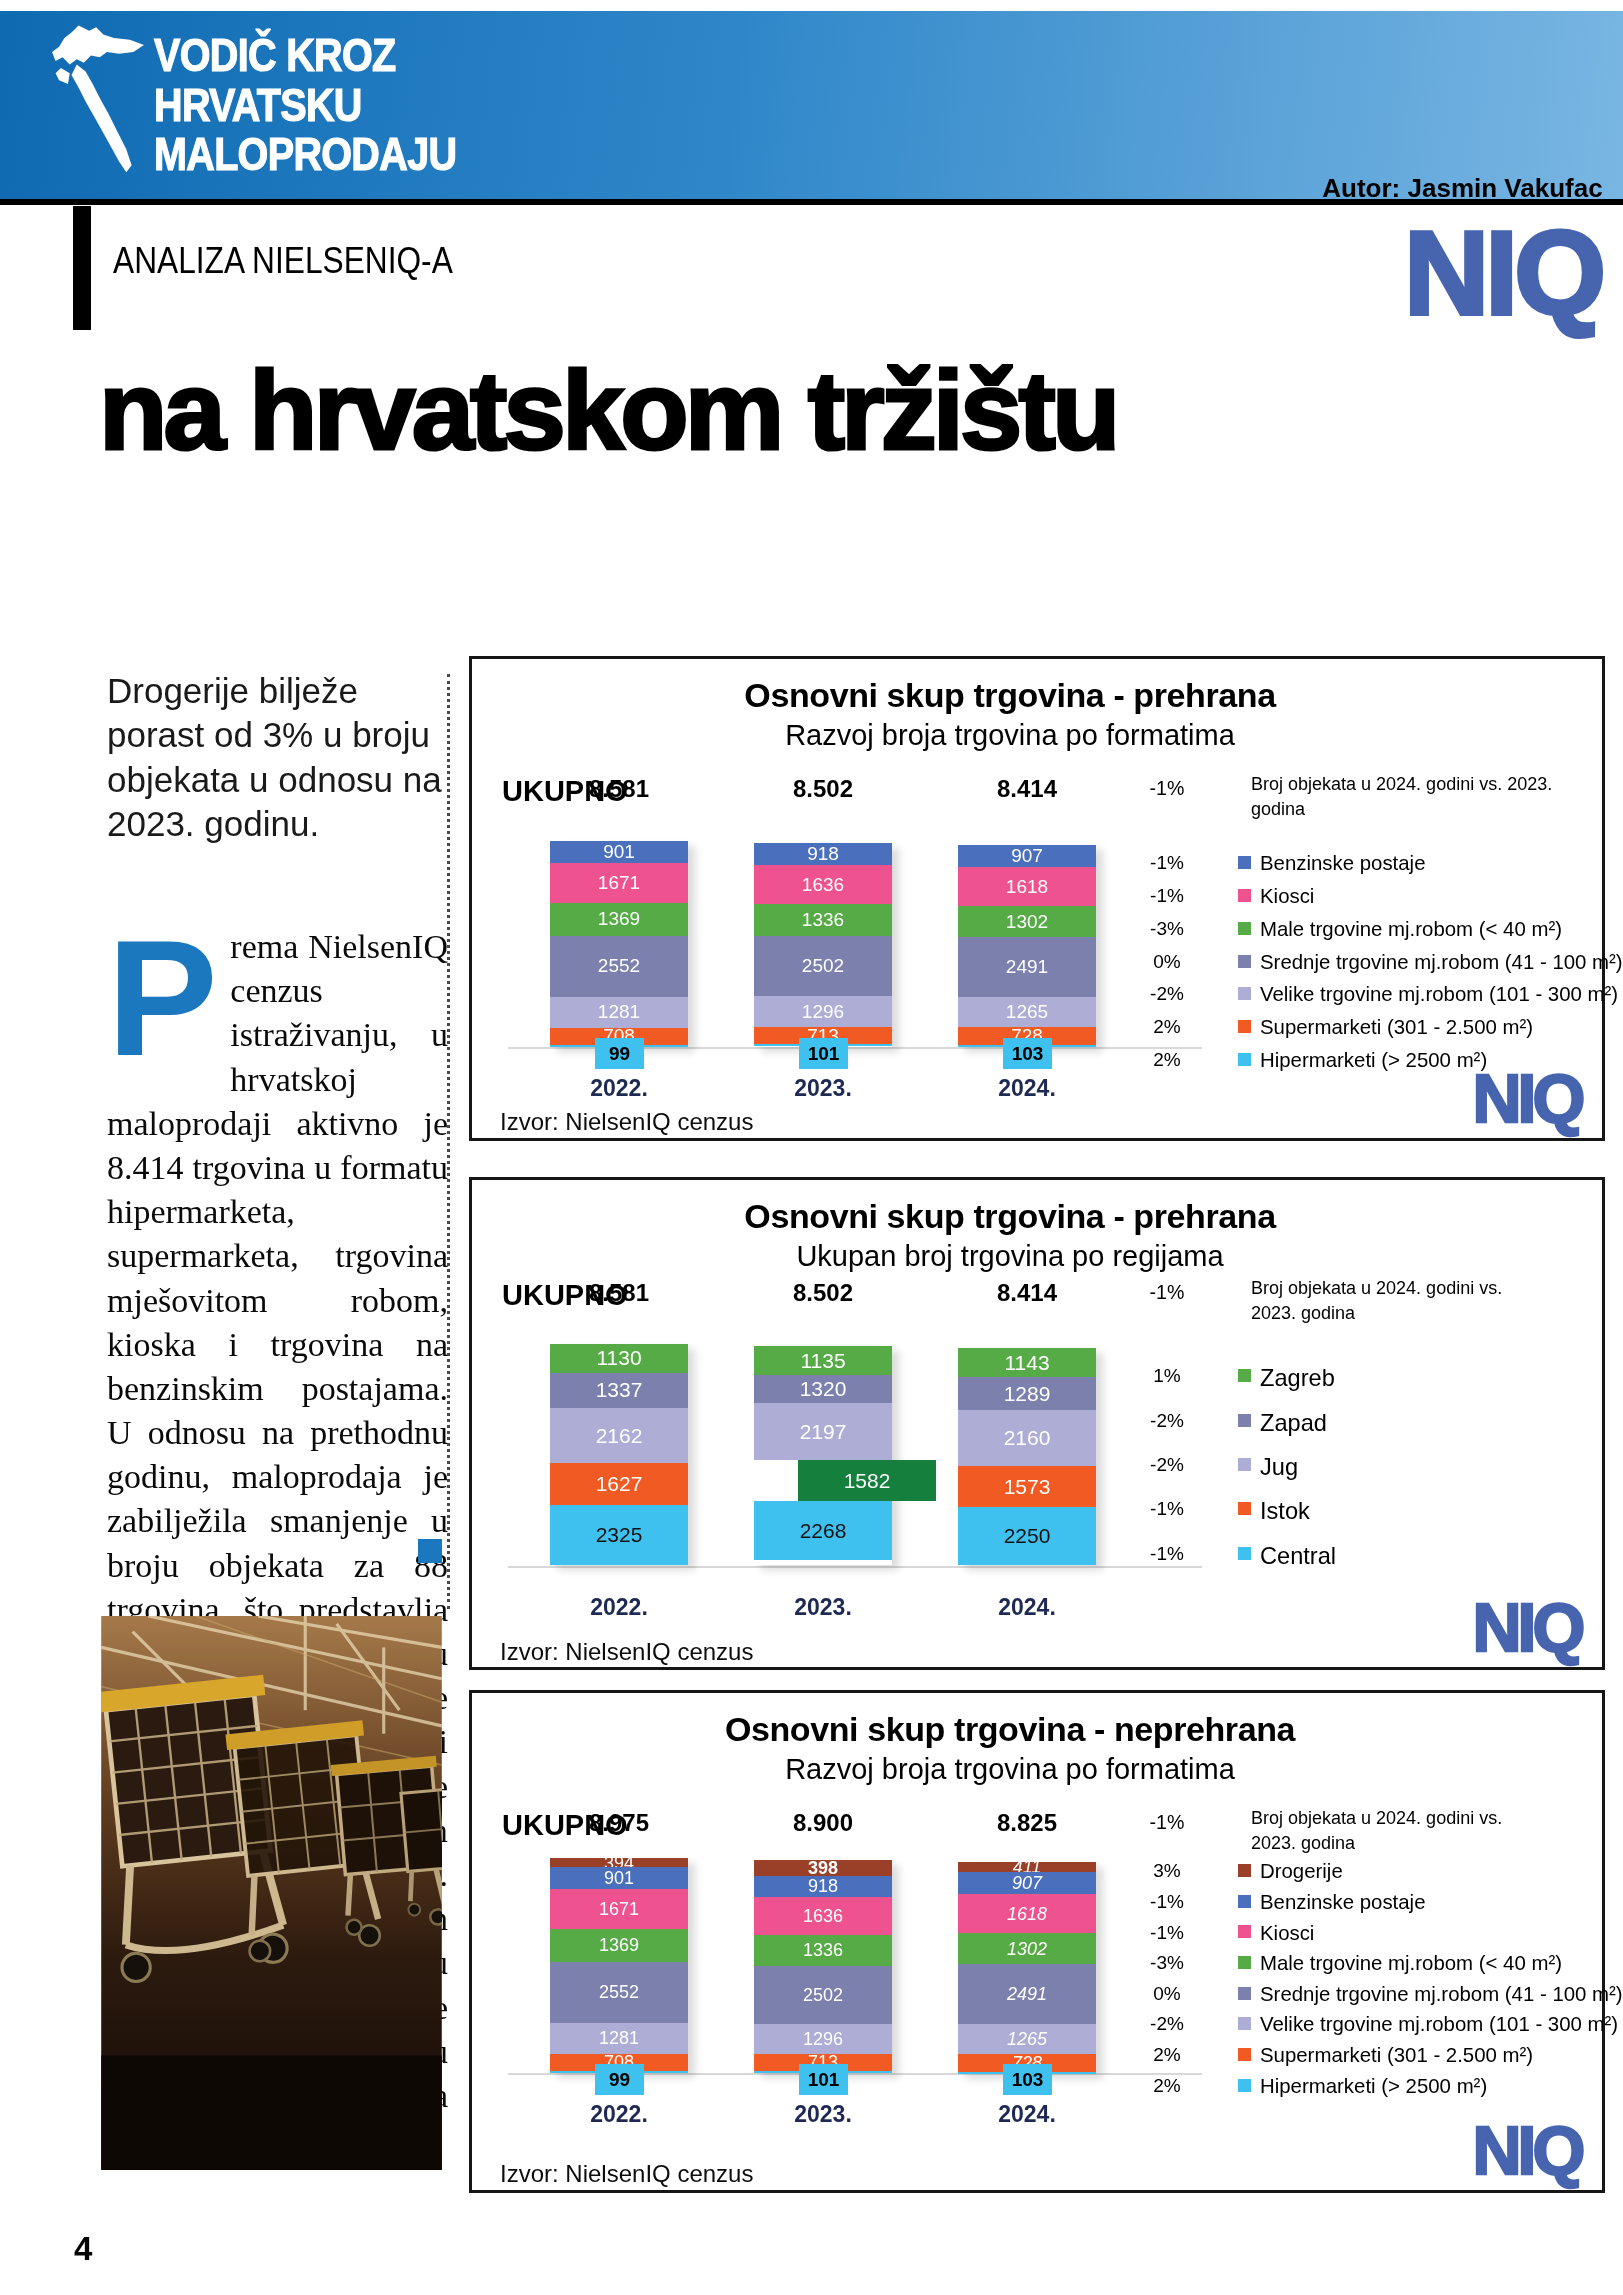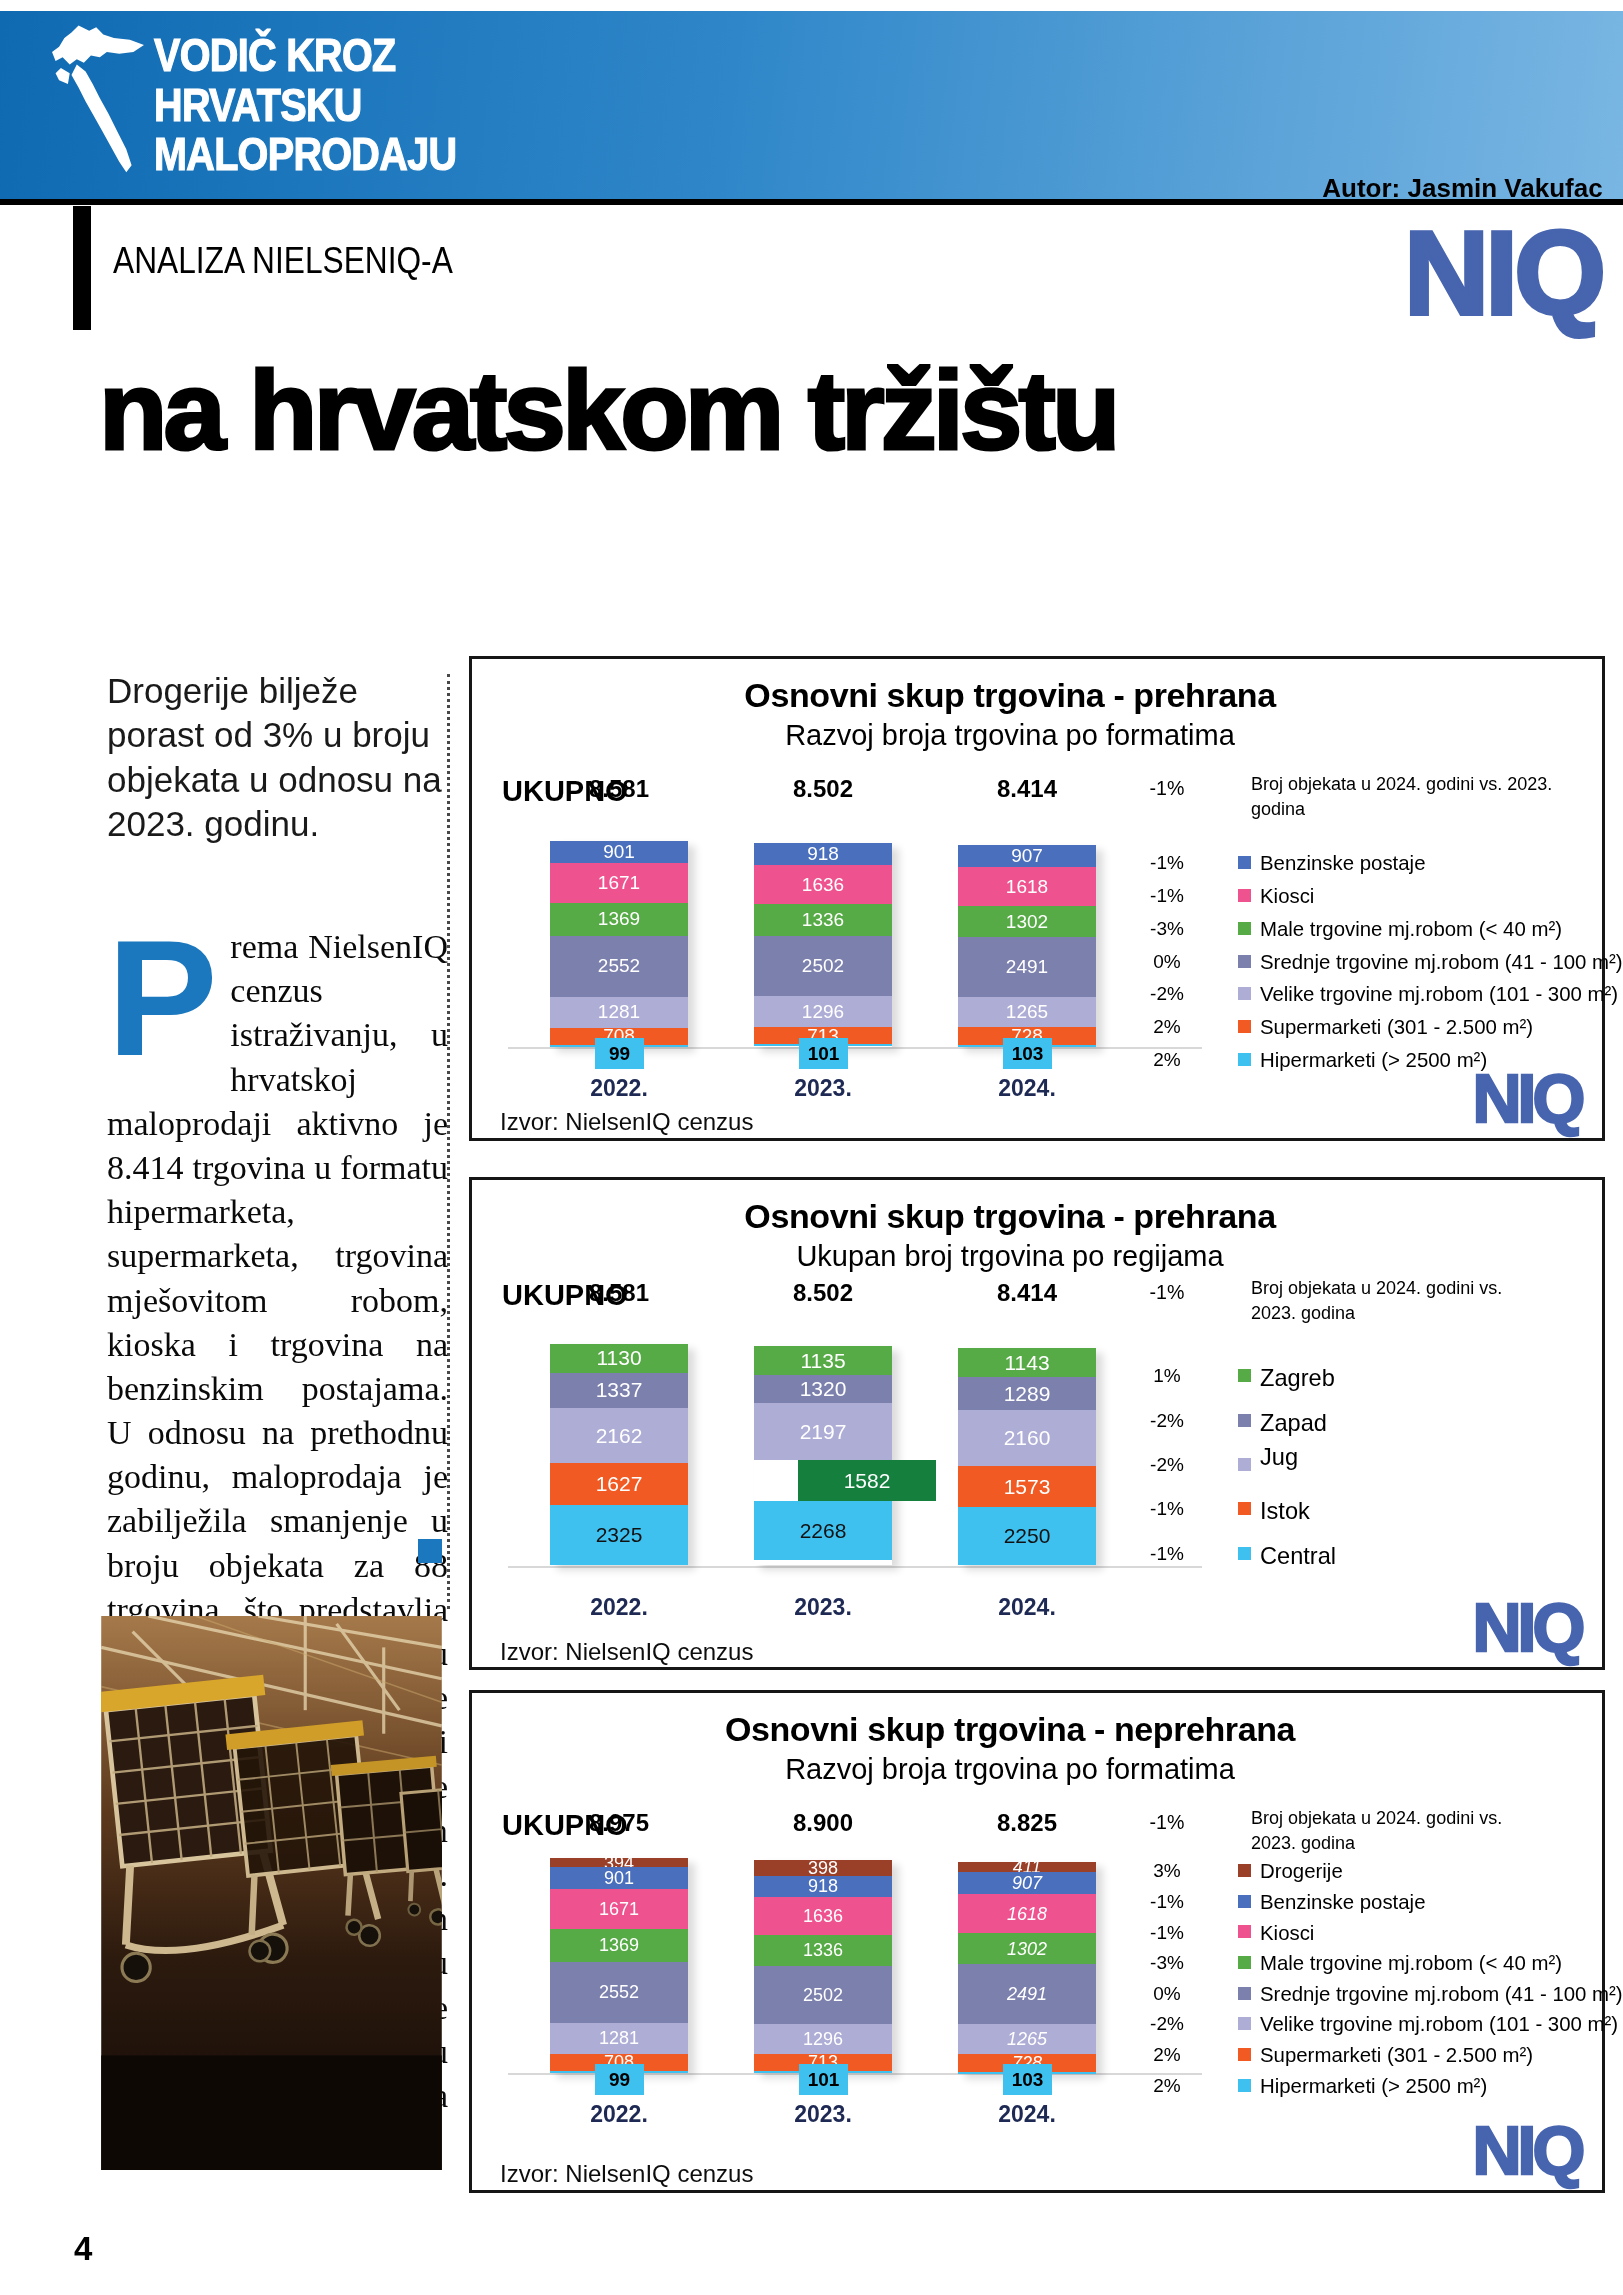--- a/index.html
+++ b/index.html
@@ -368,21 +368,21 @@
       </div>
       <div class="year-label" style="left: 486px; top: 414px;">2024.</div>
       <div class="leg-pct" style="top: 185px;">1%</div>
       <div class="leg-swatch" style="top: 189px; background: rgb(87, 171, 70);"></div>
       <div class="leg-label" style="top: 185px; font-size: 23.6px;">Zagreb</div>
       <div class="leg-pct" style="top: 230px;">-2%</div>
       <div class="leg-swatch" style="top: 234px; background: rgb(124, 128, 173);"></div>
       <div class="leg-label" style="top: 230px; font-size: 23.6px;">Zapad</div>
       <div class="leg-pct" style="top: 274px;">-2%</div>
       <div class="leg-swatch" style="top: 278px; background: rgb(174, 173, 214);"></div>
-      <div class="leg-label" style="top: 264px; font-size: 23.6px;">Jug</div>
+      <div class="leg-label" style="top: 274px; font-size: 23.6px;">Jug</div>
       <div class="leg-pct" style="top: 318px;">-1%</div>
       <div class="leg-swatch" style="top: 322px; background: rgb(241, 90, 34);"></div>
       <div class="leg-label" style="top: 318px; font-size: 23.6px;">Istok</div>
       <div class="leg-pct" style="top: 363px;">-1%</div>
       <div class="leg-swatch" style="top: 367px; background: rgb(63, 193, 240);"></div>
       <div class="leg-label" style="top: 363px; font-size: 23.6px;">Central</div>
     </section>
 
   <section class="chart-box chart-2" id="chartbox-2">
     <div class="c-title">Osnovni skup trgovina - neprehrana</div>
@@ -416,21 +416,21 @@
           <span class="seg-label" style="font-size: 18px;">1281</span>
         </div>
         <div class="seg" style="height: 17px; background: rgb(241, 90, 34);">
           <span class="seg-label" style="font-size: 18px;">708</span>
         </div>
         <div class="seg" style="height: 2.4px; background: rgb(63, 193, 240);"></div>
       </div>
       <div class="chip" style="left: 123px; top: 371px;">99</div>
       <div class="year-label" style="left: 78px; top: 408px;">2022.</div>
       <div class="bar" style="left: 282px; top: 167px; width: 138px; height: 213px;">
-        <div class="seg" style="height: 16px; background: rgb(154, 63, 40);">
+        <div class="seg" style="height: 16px; background: rgb(154, 63, 40); font-weight: bold;">
           <span class="seg-label" style="font-size: 18px;">398</span>
         </div>
         <div class="seg" style="height: 22px; background: rgb(74, 111, 188);">
           <span class="seg-label" style="font-size: 18px;">918</span>
         </div>
         <div class="seg" style="height: 39px; background: rgb(238, 83, 143);">
           <span class="seg-label" style="font-size: 18px;">1636</span>
         </div>
         <div class="seg" style="height: 32px; background: rgb(87, 171, 70);">
           <span class="seg-label" style="font-size: 18px;">1336</span>

